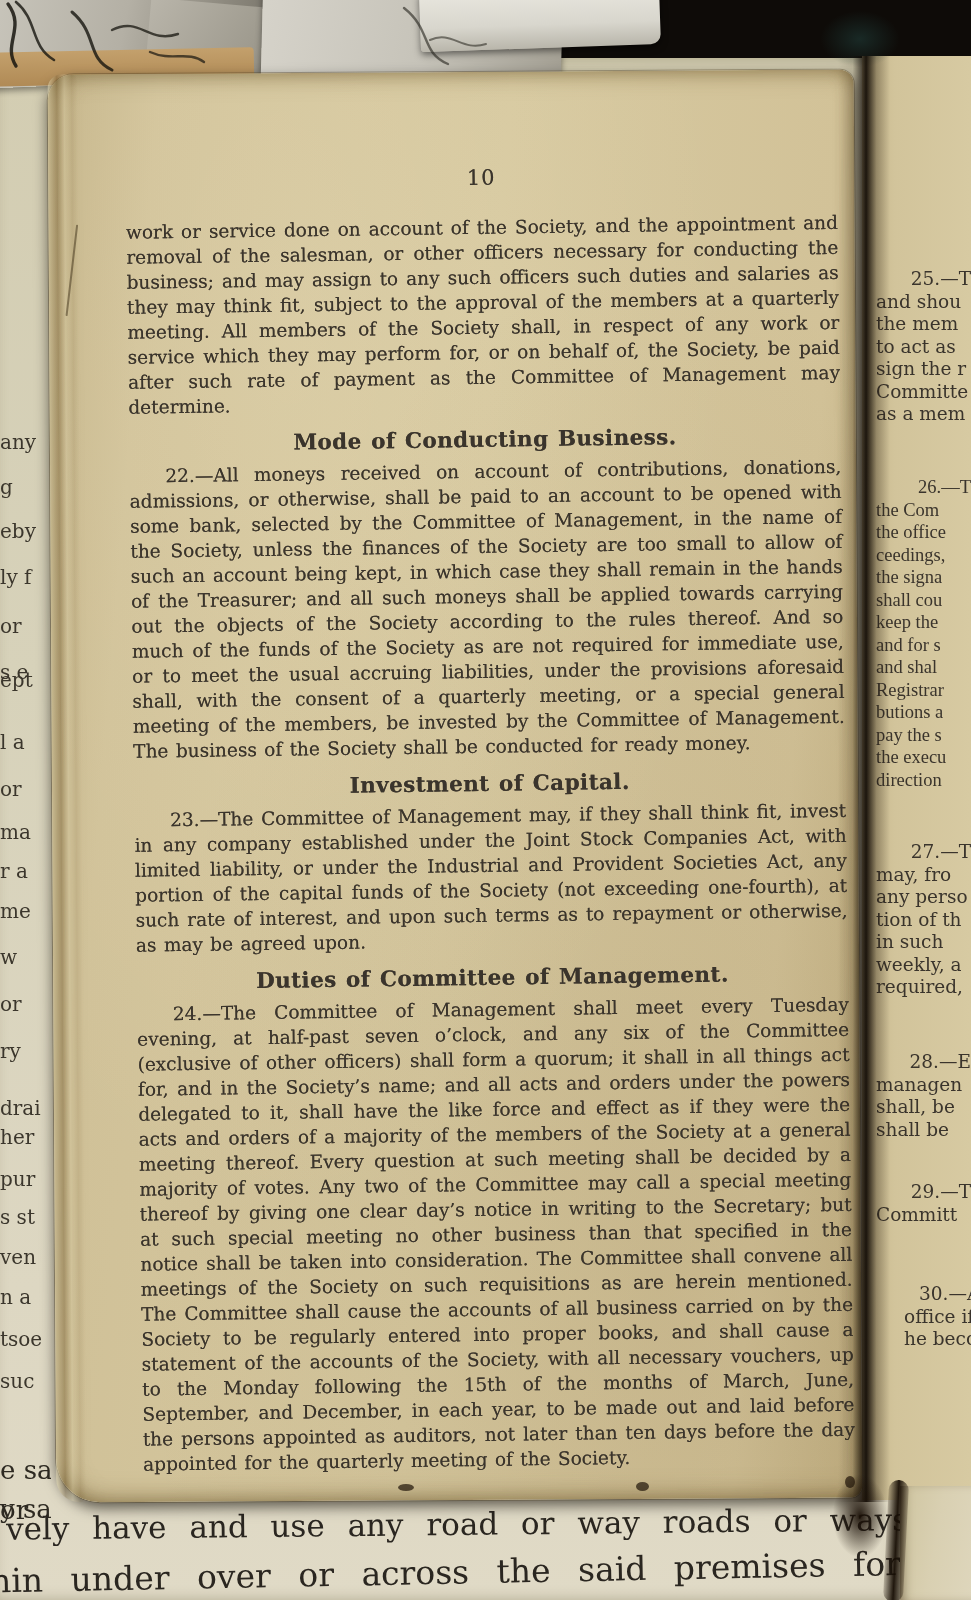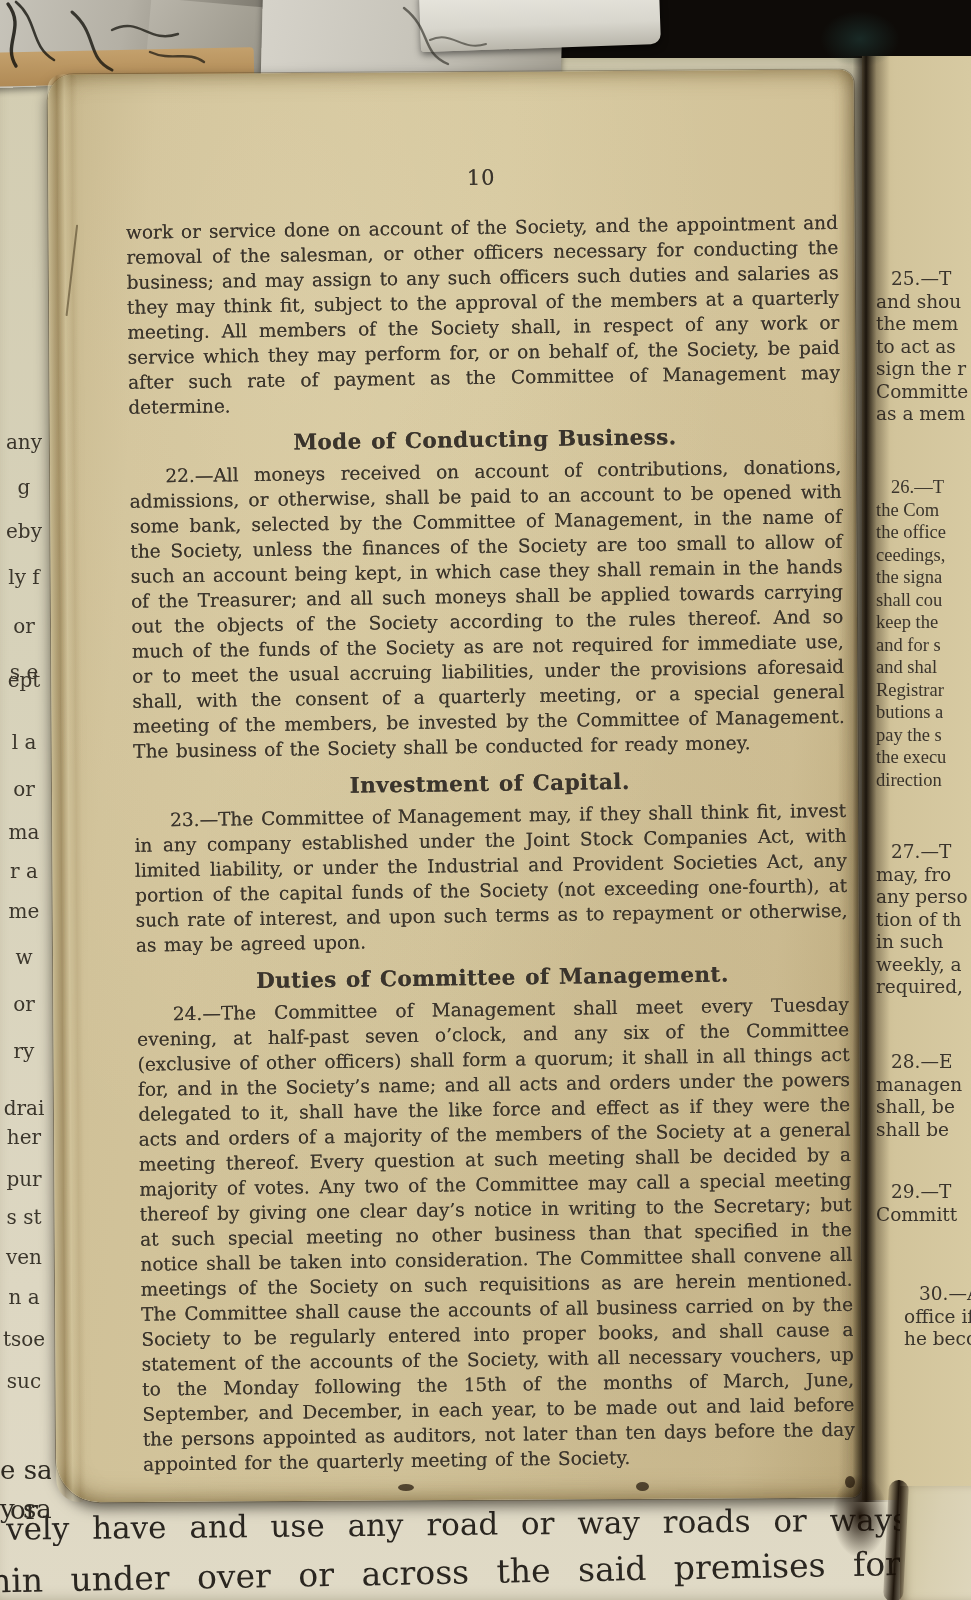--- a/index.html
+++ b/index.html
@@ -3,34 +3,34 @@
 <meta charset="utf-8">
 <style>
   html,body{margin:0;padding:0;background:#0e0b08;}
   .stage{position:relative;width:971px;height:1600px;overflow:hidden;background:#0e0b08;
          font-family:"DejaVu Serif", serif;}
 
   
   .underpage{position:absolute;left:0;top:58px;width:902px;height:1542px;z-index:1;
     background:linear-gradient(180deg,#d3cdb2 0%,#d7d2ba 40%,#ddd7c2 80%,#e0dac6 100%);
     box-shadow:inset -6px 0 14px rgba(90,80,50,.35);}
-  .lf{position:absolute;left:0;width:48px;text-align:center;padding-right:3px;
+  .lf{position:absolute;left:0;width:48px;text-align:left;padding-right:3px;
       font-size:20px;color:#3b362c;white-space:nowrap;overflow:hidden;}
   .lf.big{font-size:26px;color:#2e2a22;}
   .bottom-line{position:absolute;color:#2a2620;white-space:nowrap;}
   .bottom-line.l1{left:6px;top:1448px;font-size:31px;word-spacing:13px;transform:rotate(-.6deg);}
   .bottom-line.l2{left:-10px;top:1494px;font-size:33px;word-spacing:17px;transform:rotate(-1.1deg);}
 
   
   .rightpage{position:absolute;left:862px;top:56px;width:109px;height:1444px;z-index:2;
     background:linear-gradient(90deg,#c4b488 0%,#d2c49b 30%,#d7caa2 100%);
     overflow:hidden;}
   .rp-sec{position:absolute;left:14px;right:0;font-size:18.5px;line-height:22.5px;
     color:#3a342c;white-space:nowrap;}
-  .rp-sec > div:first-child{margin-left:15px;}
+  .rp-sec > div:first-child{margin-left:15px;text-align:right;}
   .rp-25{top:212px;} .rp-26{top:420px;font-family:Liberation Serif, serif;} .rp-27{top:785px;}
   .rp-28{top:995px;} .rp-29{top:1125px;} .rp-30{top:1227px;padding-left:28px;}
 
   
   .mainpage{position:absolute;left:52px;top:72px;width:806px;height:1428px;z-index:3;
     border-radius:26px 14px 12px 44px;
     transform:rotate(-.35deg);
     background:
       radial-gradient(ellipse at 30% 18%, rgba(255,246,214,.16), transparent 55%),
       radial-gradient(ellipse at 75% 85%, rgba(125,100,55,.14), transparent 60%),

